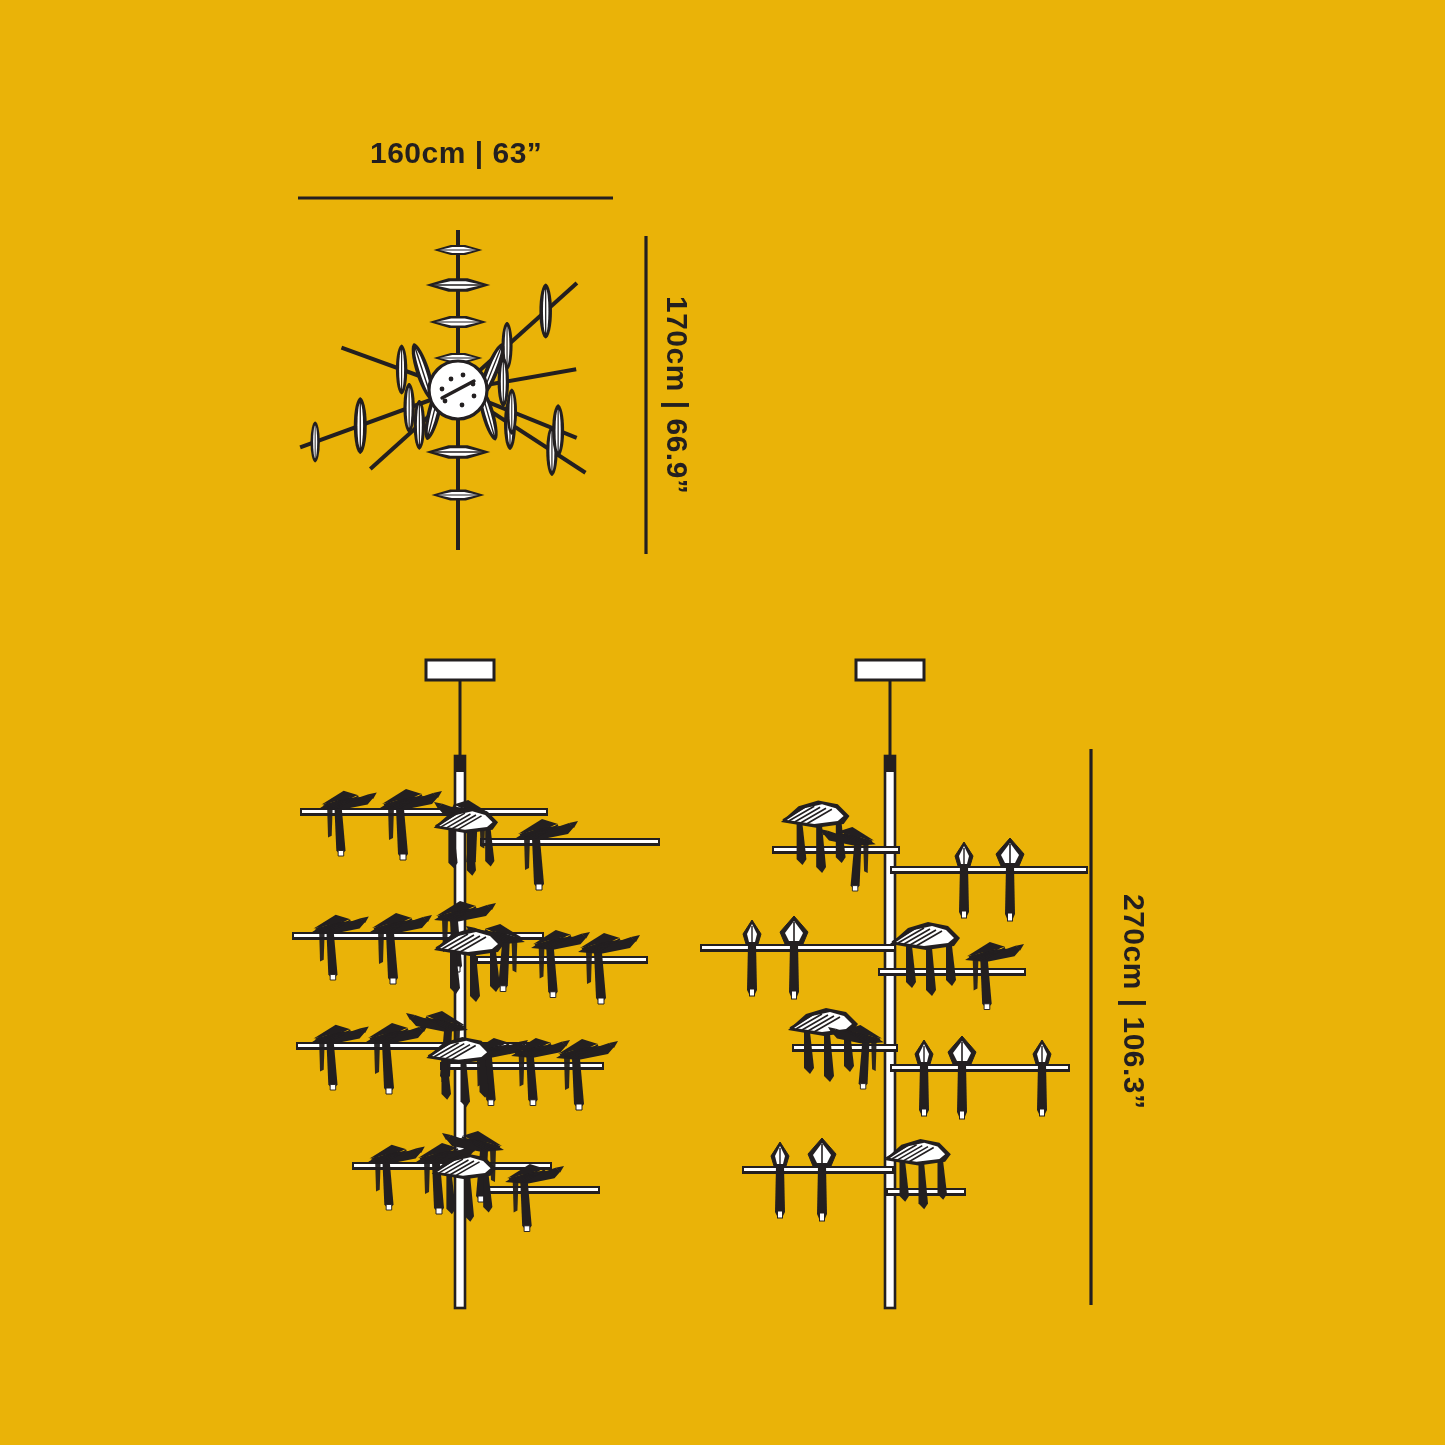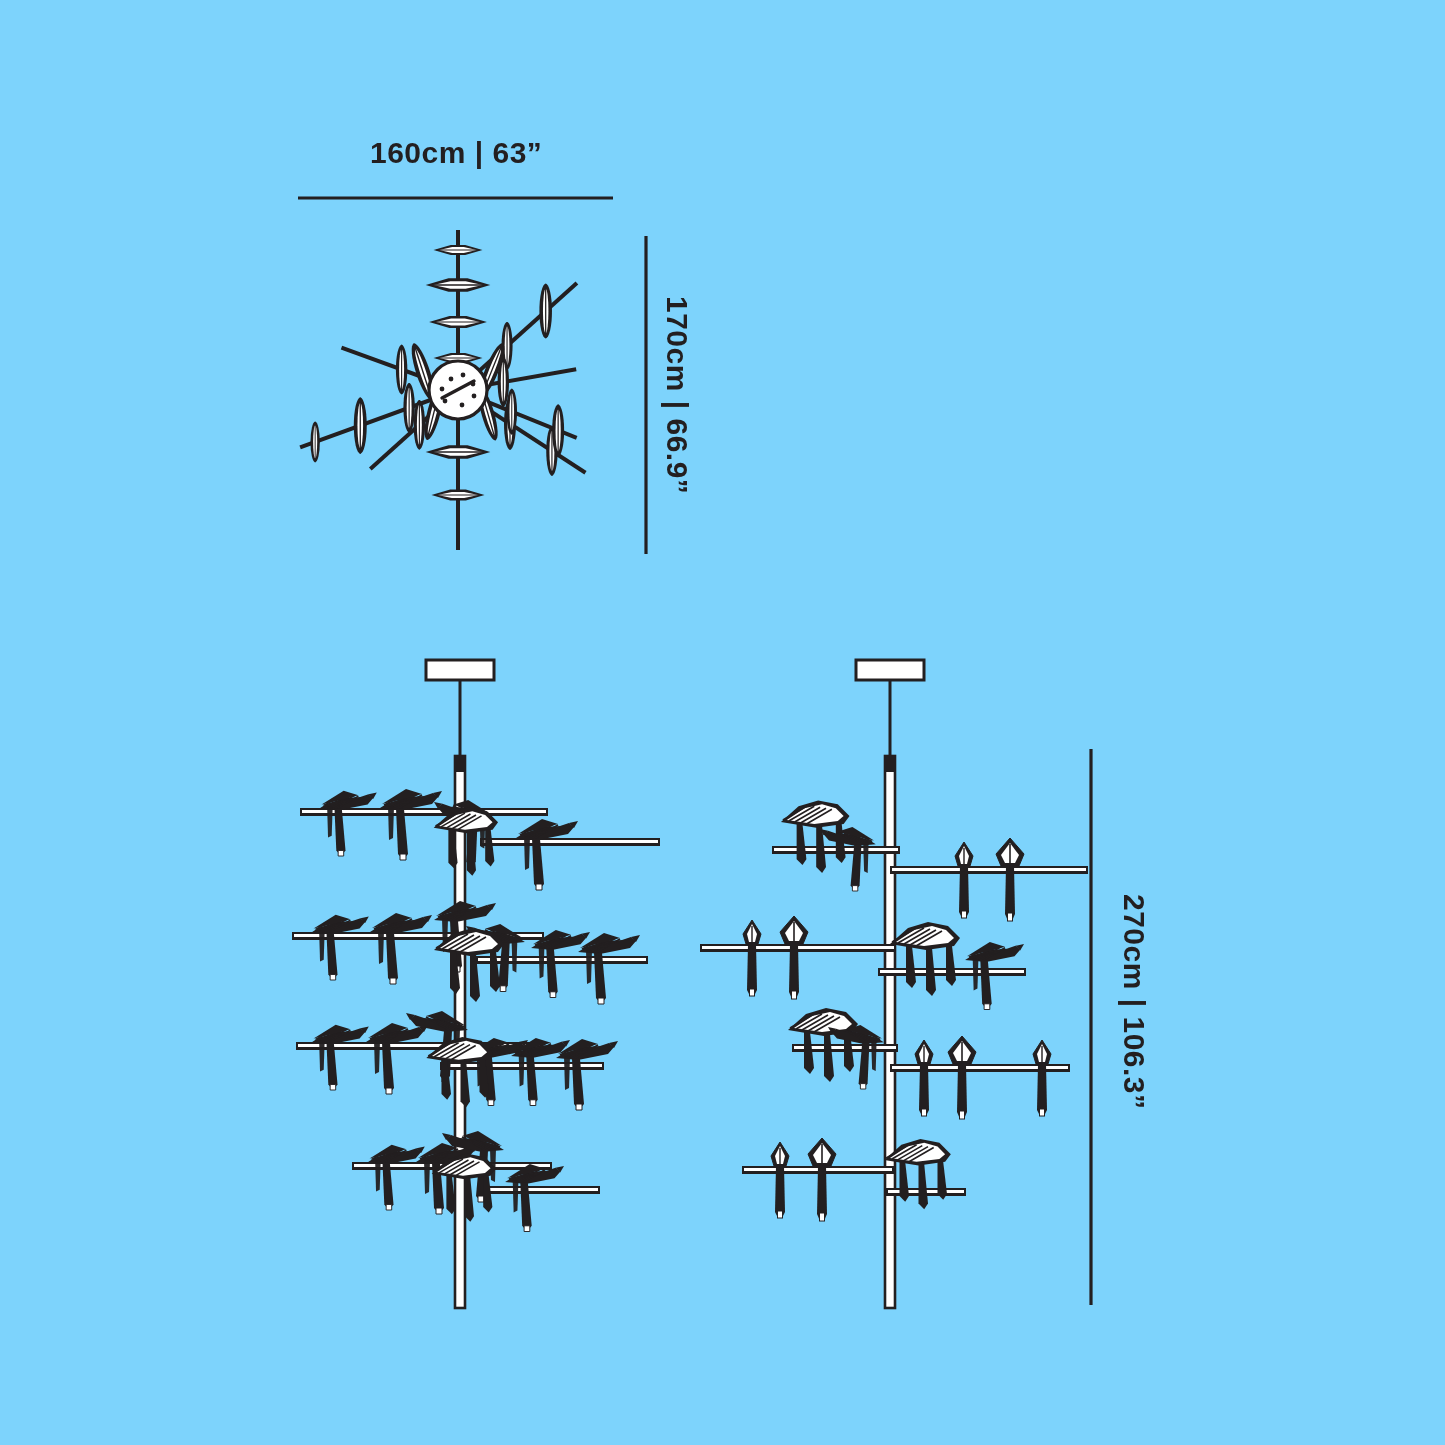--- a/index.html
+++ b/index.html
@@ -7,21 +7,21 @@
     padding: 0;
     background: #ffffff;
   }
   body {
     font-family: "Liberation Sans", sans-serif;
   }
   #page {
     position: relative;
     width: 1445px;
     height: 1445px;
-    background: #7dd3fc;
+    background: #eab308;
     overflow: hidden;
   }
   .dim-label {
     position: absolute;
     color: #231f20;
     font-family: "Liberation Sans", sans-serif;
     font-weight: 700;
     letter-spacing: 0.5px;
     white-space: nowrap;
   }

